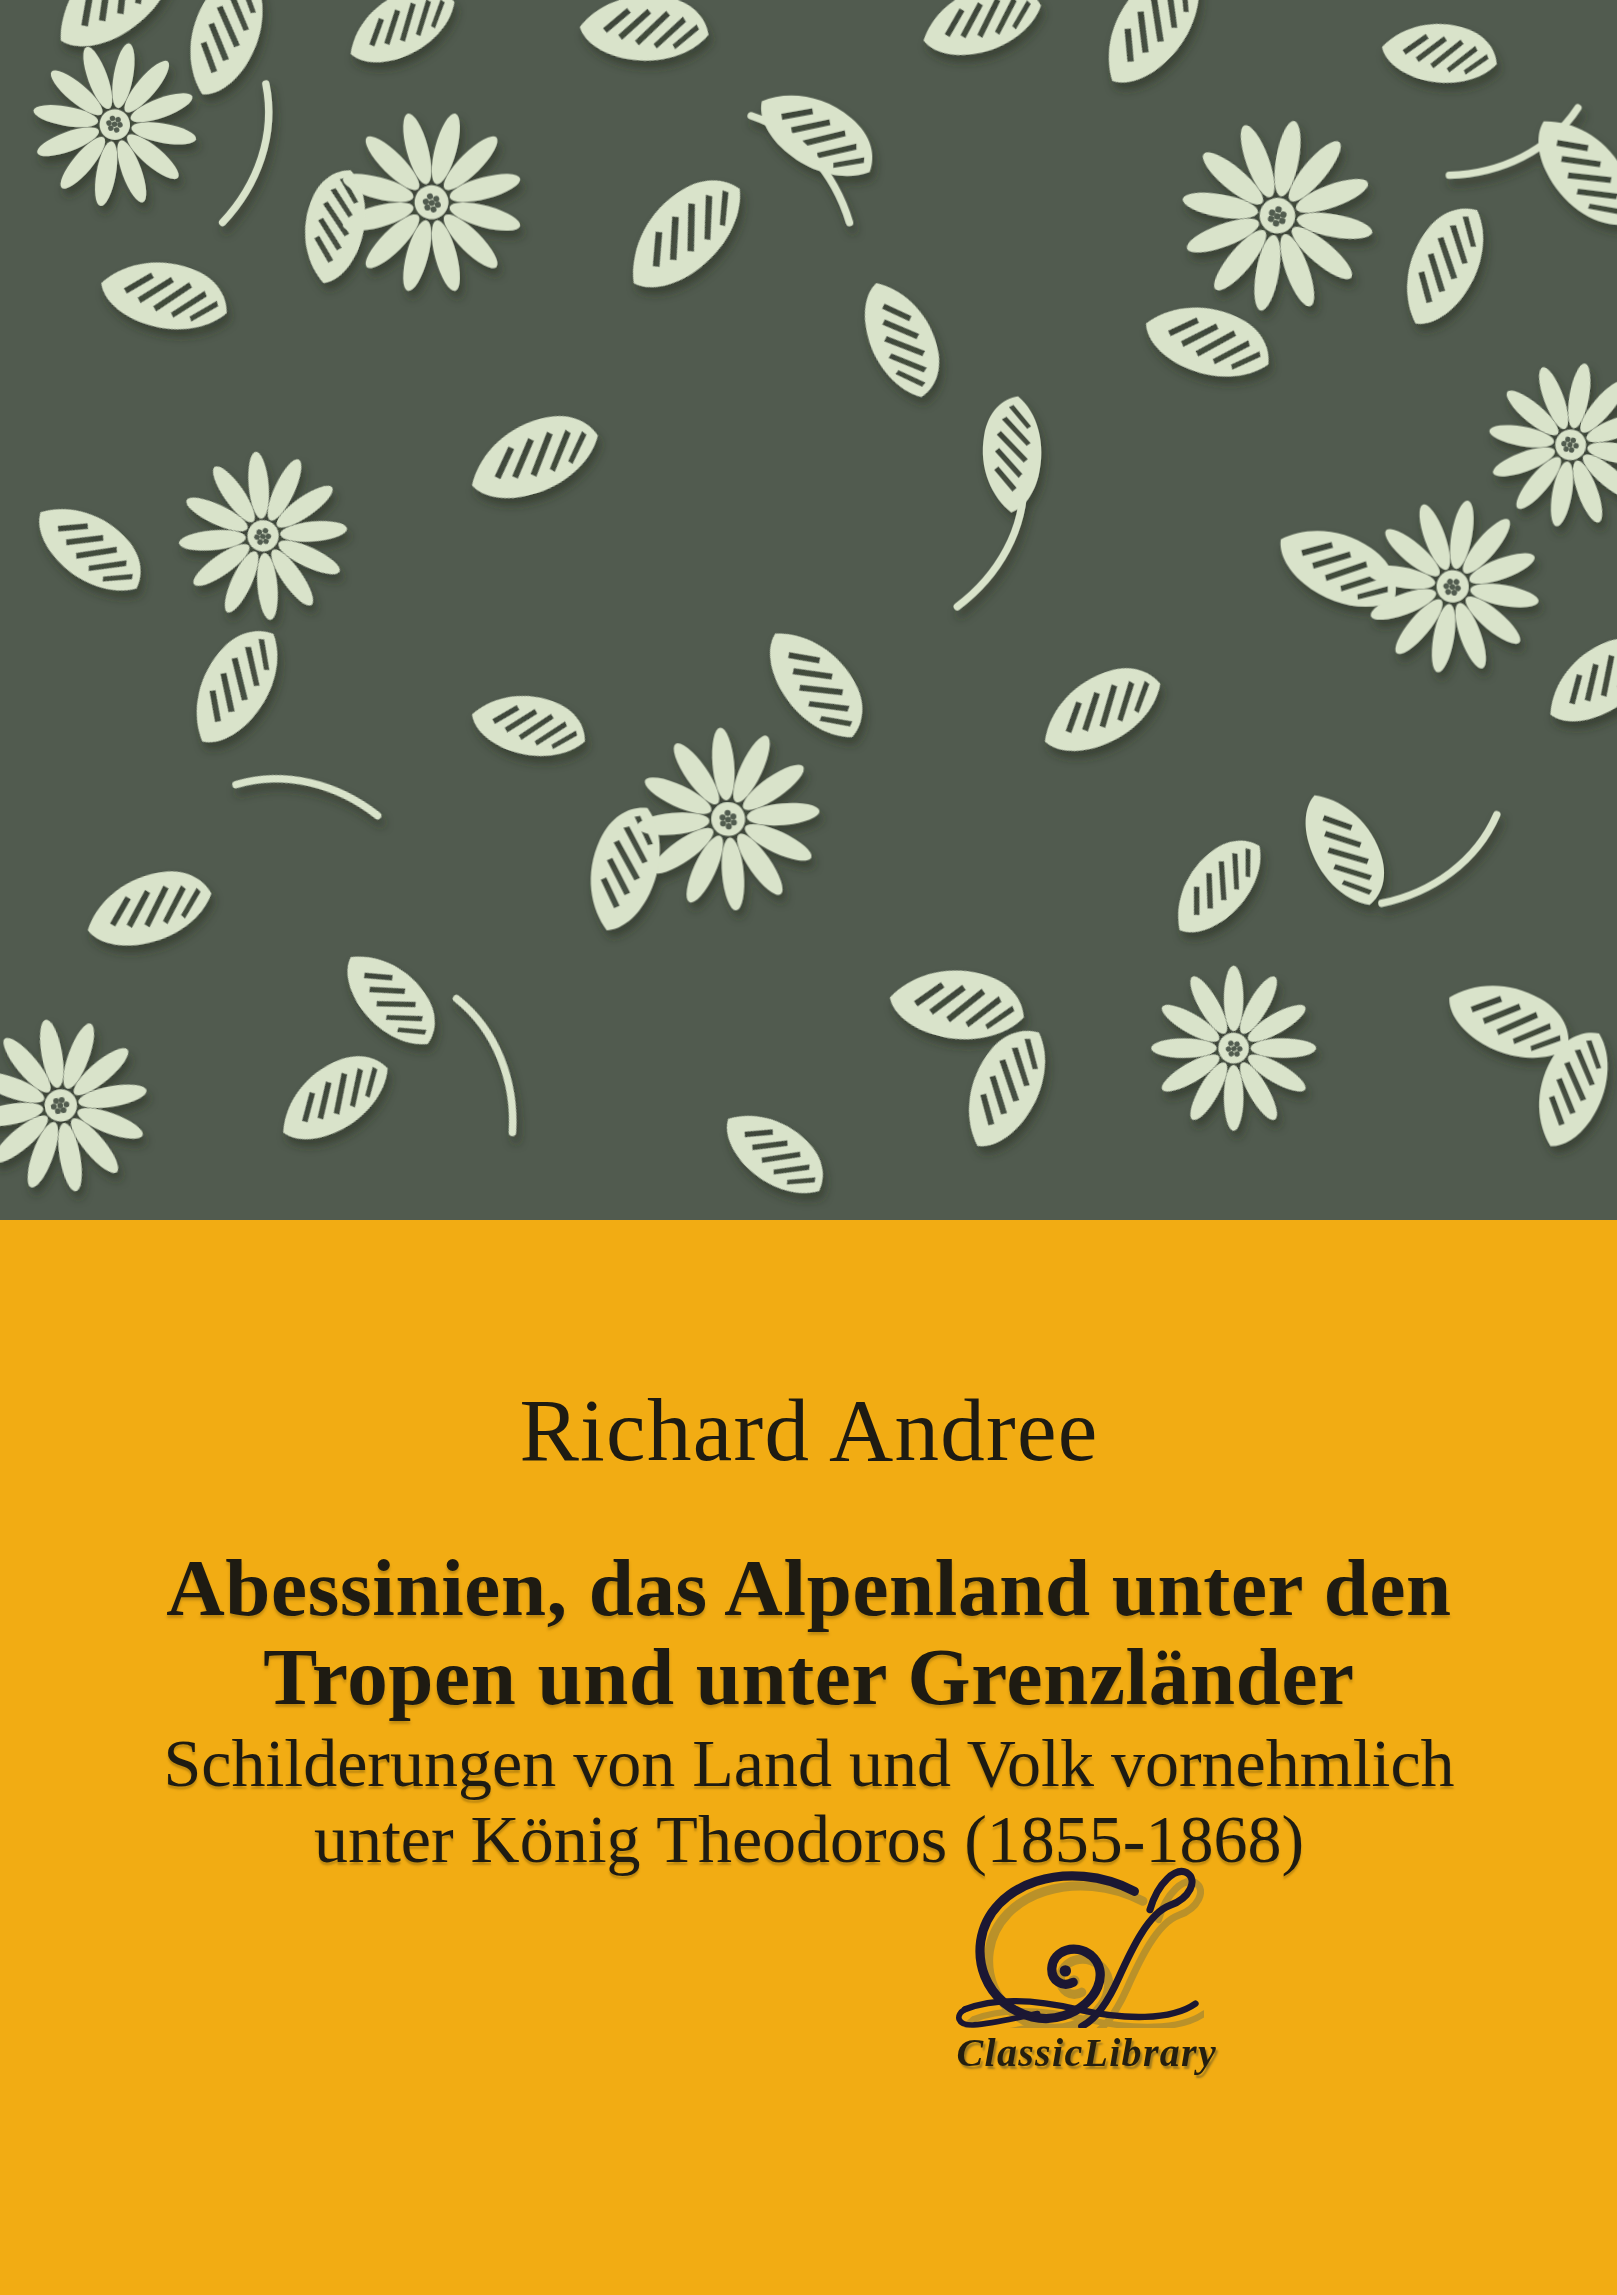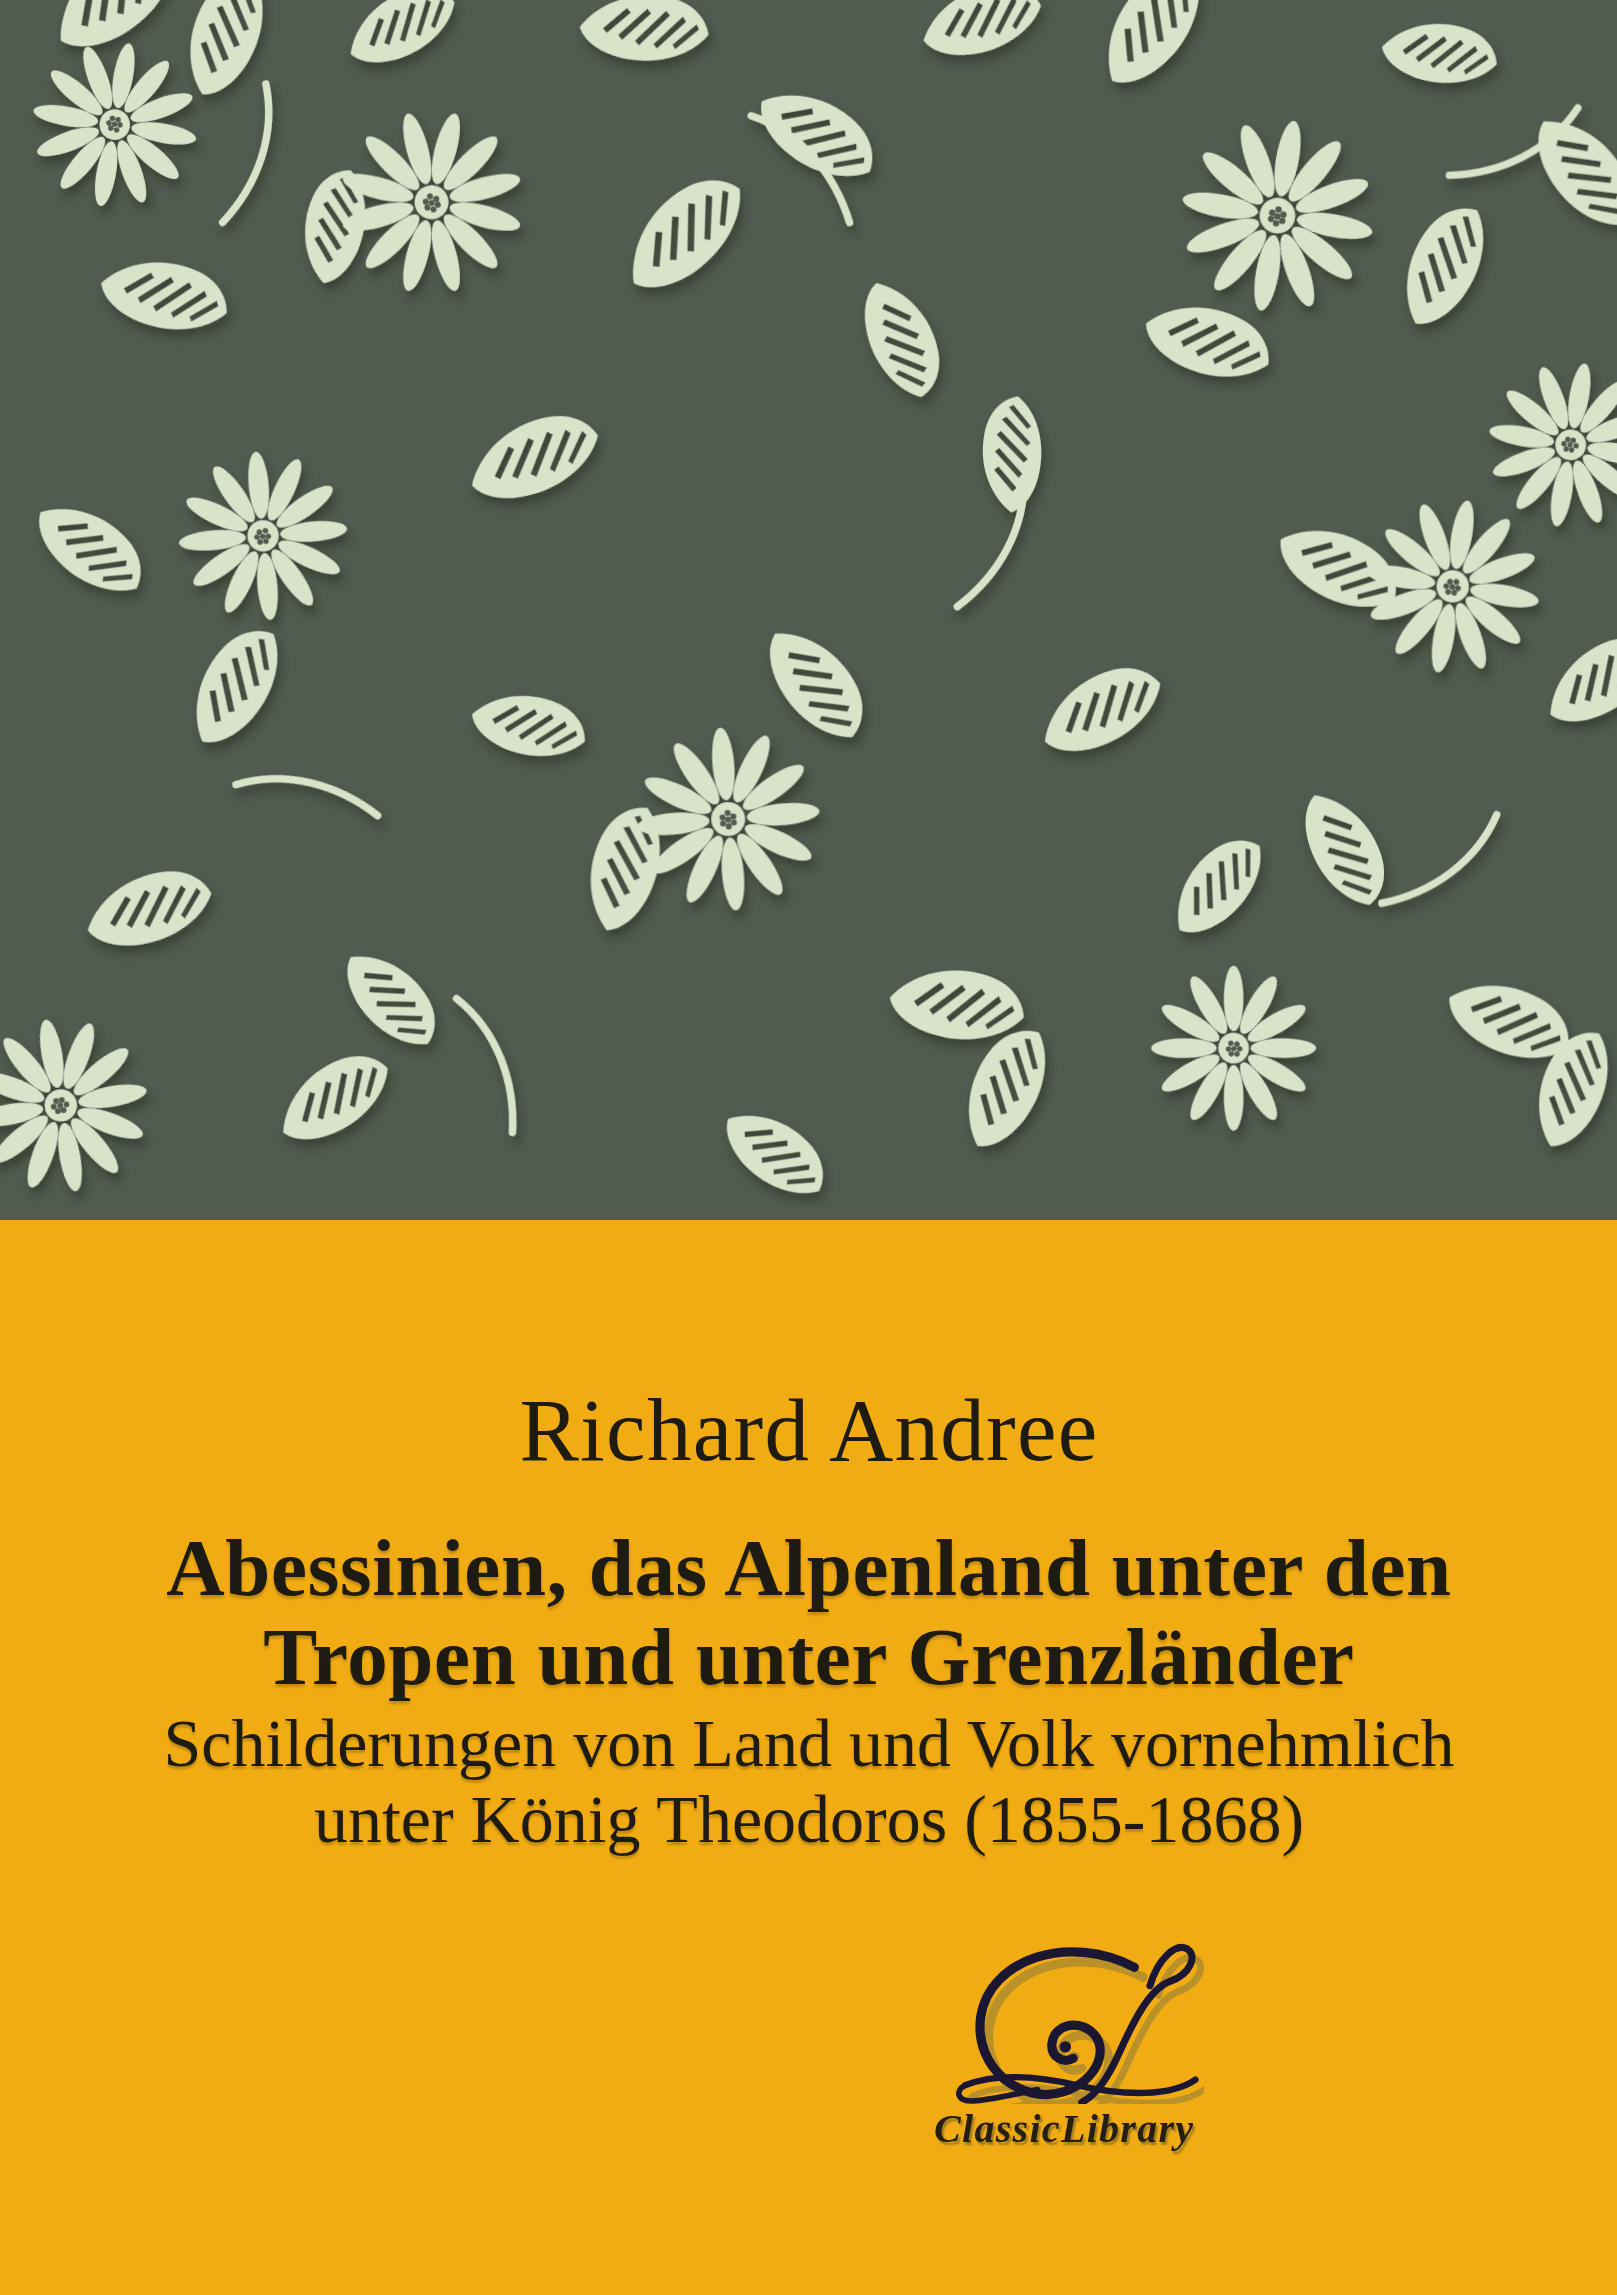--- a/index.html
+++ b/index.html
@@ -21,30 +21,30 @@
   .pattern-area svg{display:block}
   .foliage{fill:var(--leaf)}
   .bgdot{fill:var(--pbg)}
   .stemline{stroke:var(--leaf);stroke-width:11;fill:none;stroke-linecap:round}
 
   
   .info-panel{position:absolute;left:0;top:1220px;width:1618px;height:1075px;
               background:var(--yellow);text-align:center;color:var(--text)}
   .author{margin-top:162px;font-size:89px;line-height:1.1;font-weight:400;
           letter-spacing:1.3px}
-  .book-title{margin-top:44px;font-size:81px;line-height:1.1;font-weight:700;
+  .book-title{margin-top:64px;font-size:81px;line-height:1.1;font-weight:700;
           letter-spacing:0.7px;text-shadow:0 3.4px 2.7px rgba(100,75,10,.35)}
   .book-title span{display:block}
   .book-subtitle{margin-top:3px;font-size:68px;line-height:1.12;font-weight:400;
           text-shadow:0 2.7px 2px rgba(100,75,10,.35)}
   .book-subtitle span{display:block}
 
   
-  .publisher-logo{position:absolute;left:934px;top:720px;width:283px;
-                  text-align:left}
+  .publisher-logo{position:absolute;left:934px;top:644px;width:283px;
+                  text-align:right}
   .monogram{display:block;margin:0 auto}
   .mono-main{stroke:var(--ink);fill:none;stroke-linecap:round}
   .mono-shadow{stroke:var(--inkshadow);fill:none;stroke-linecap:round;opacity:.55}
   .publisher-name{margin-top:1.3px;font-style:italic;font-weight:700;font-size:40px;
                   color:#241F10;letter-spacing:1.3px;
                   text-shadow:2px 2.7px 2px rgba(90,80,40,.55)}
 </style>
 </head>
 <body>
 

